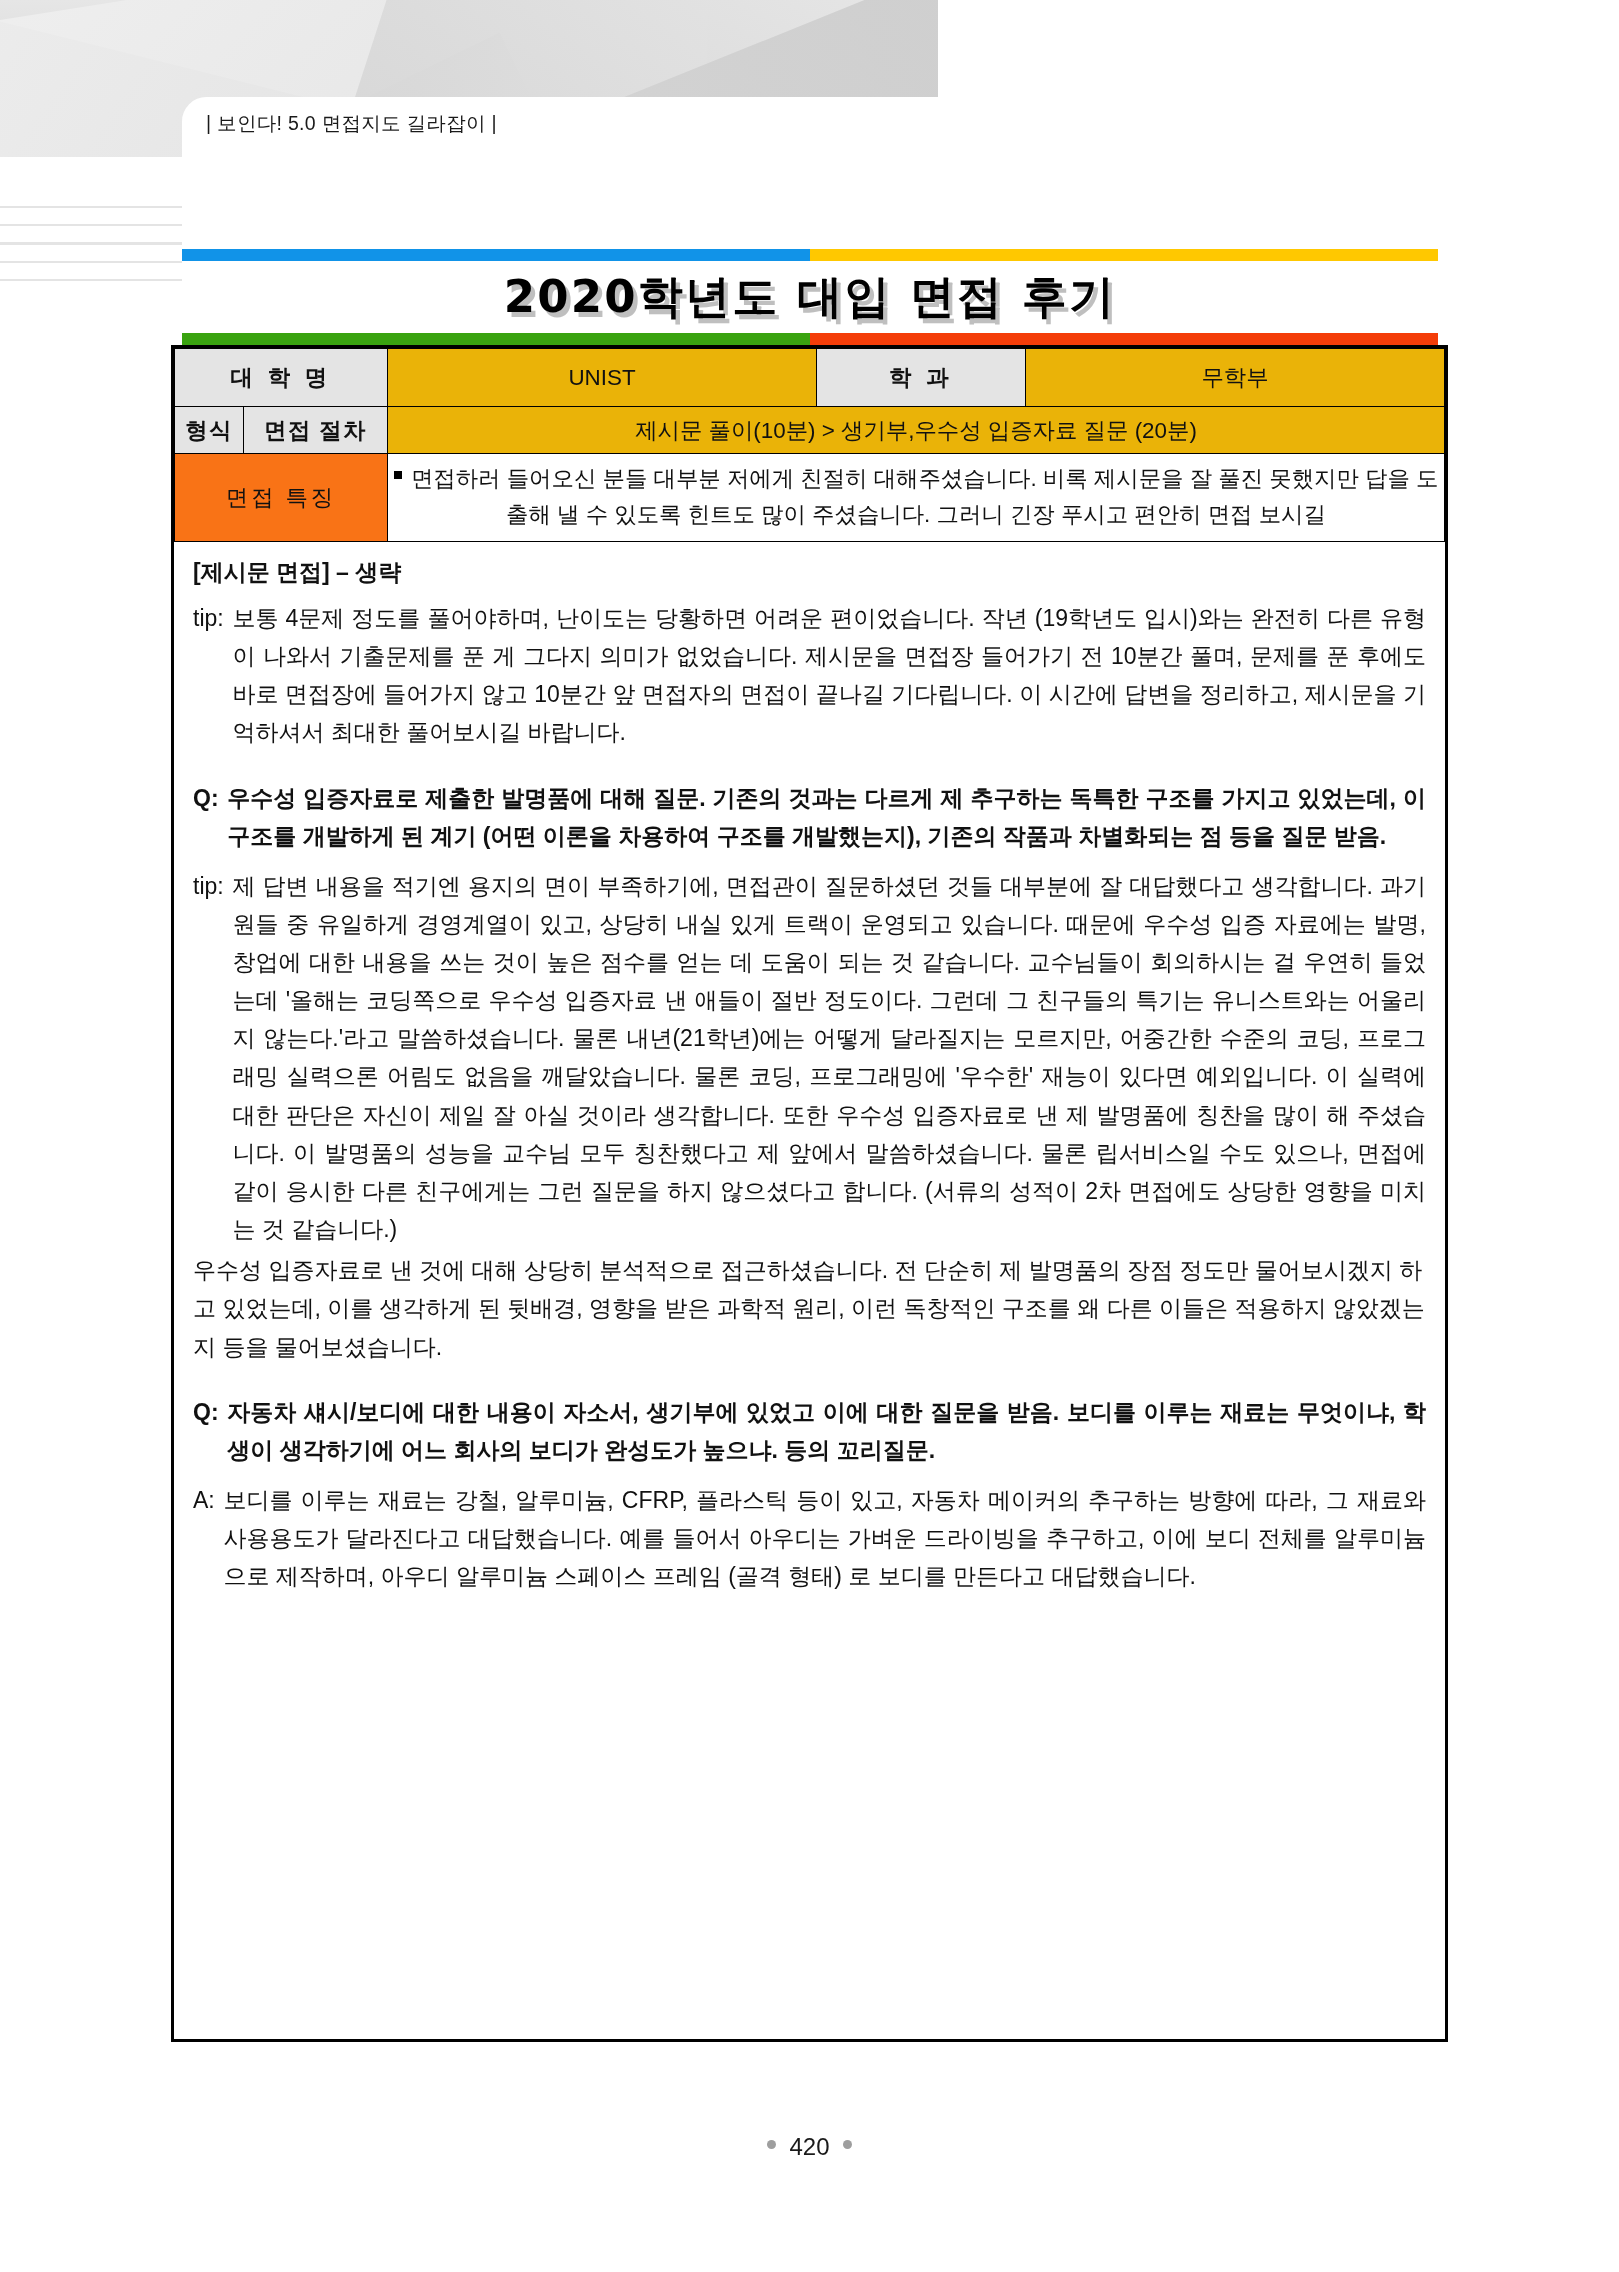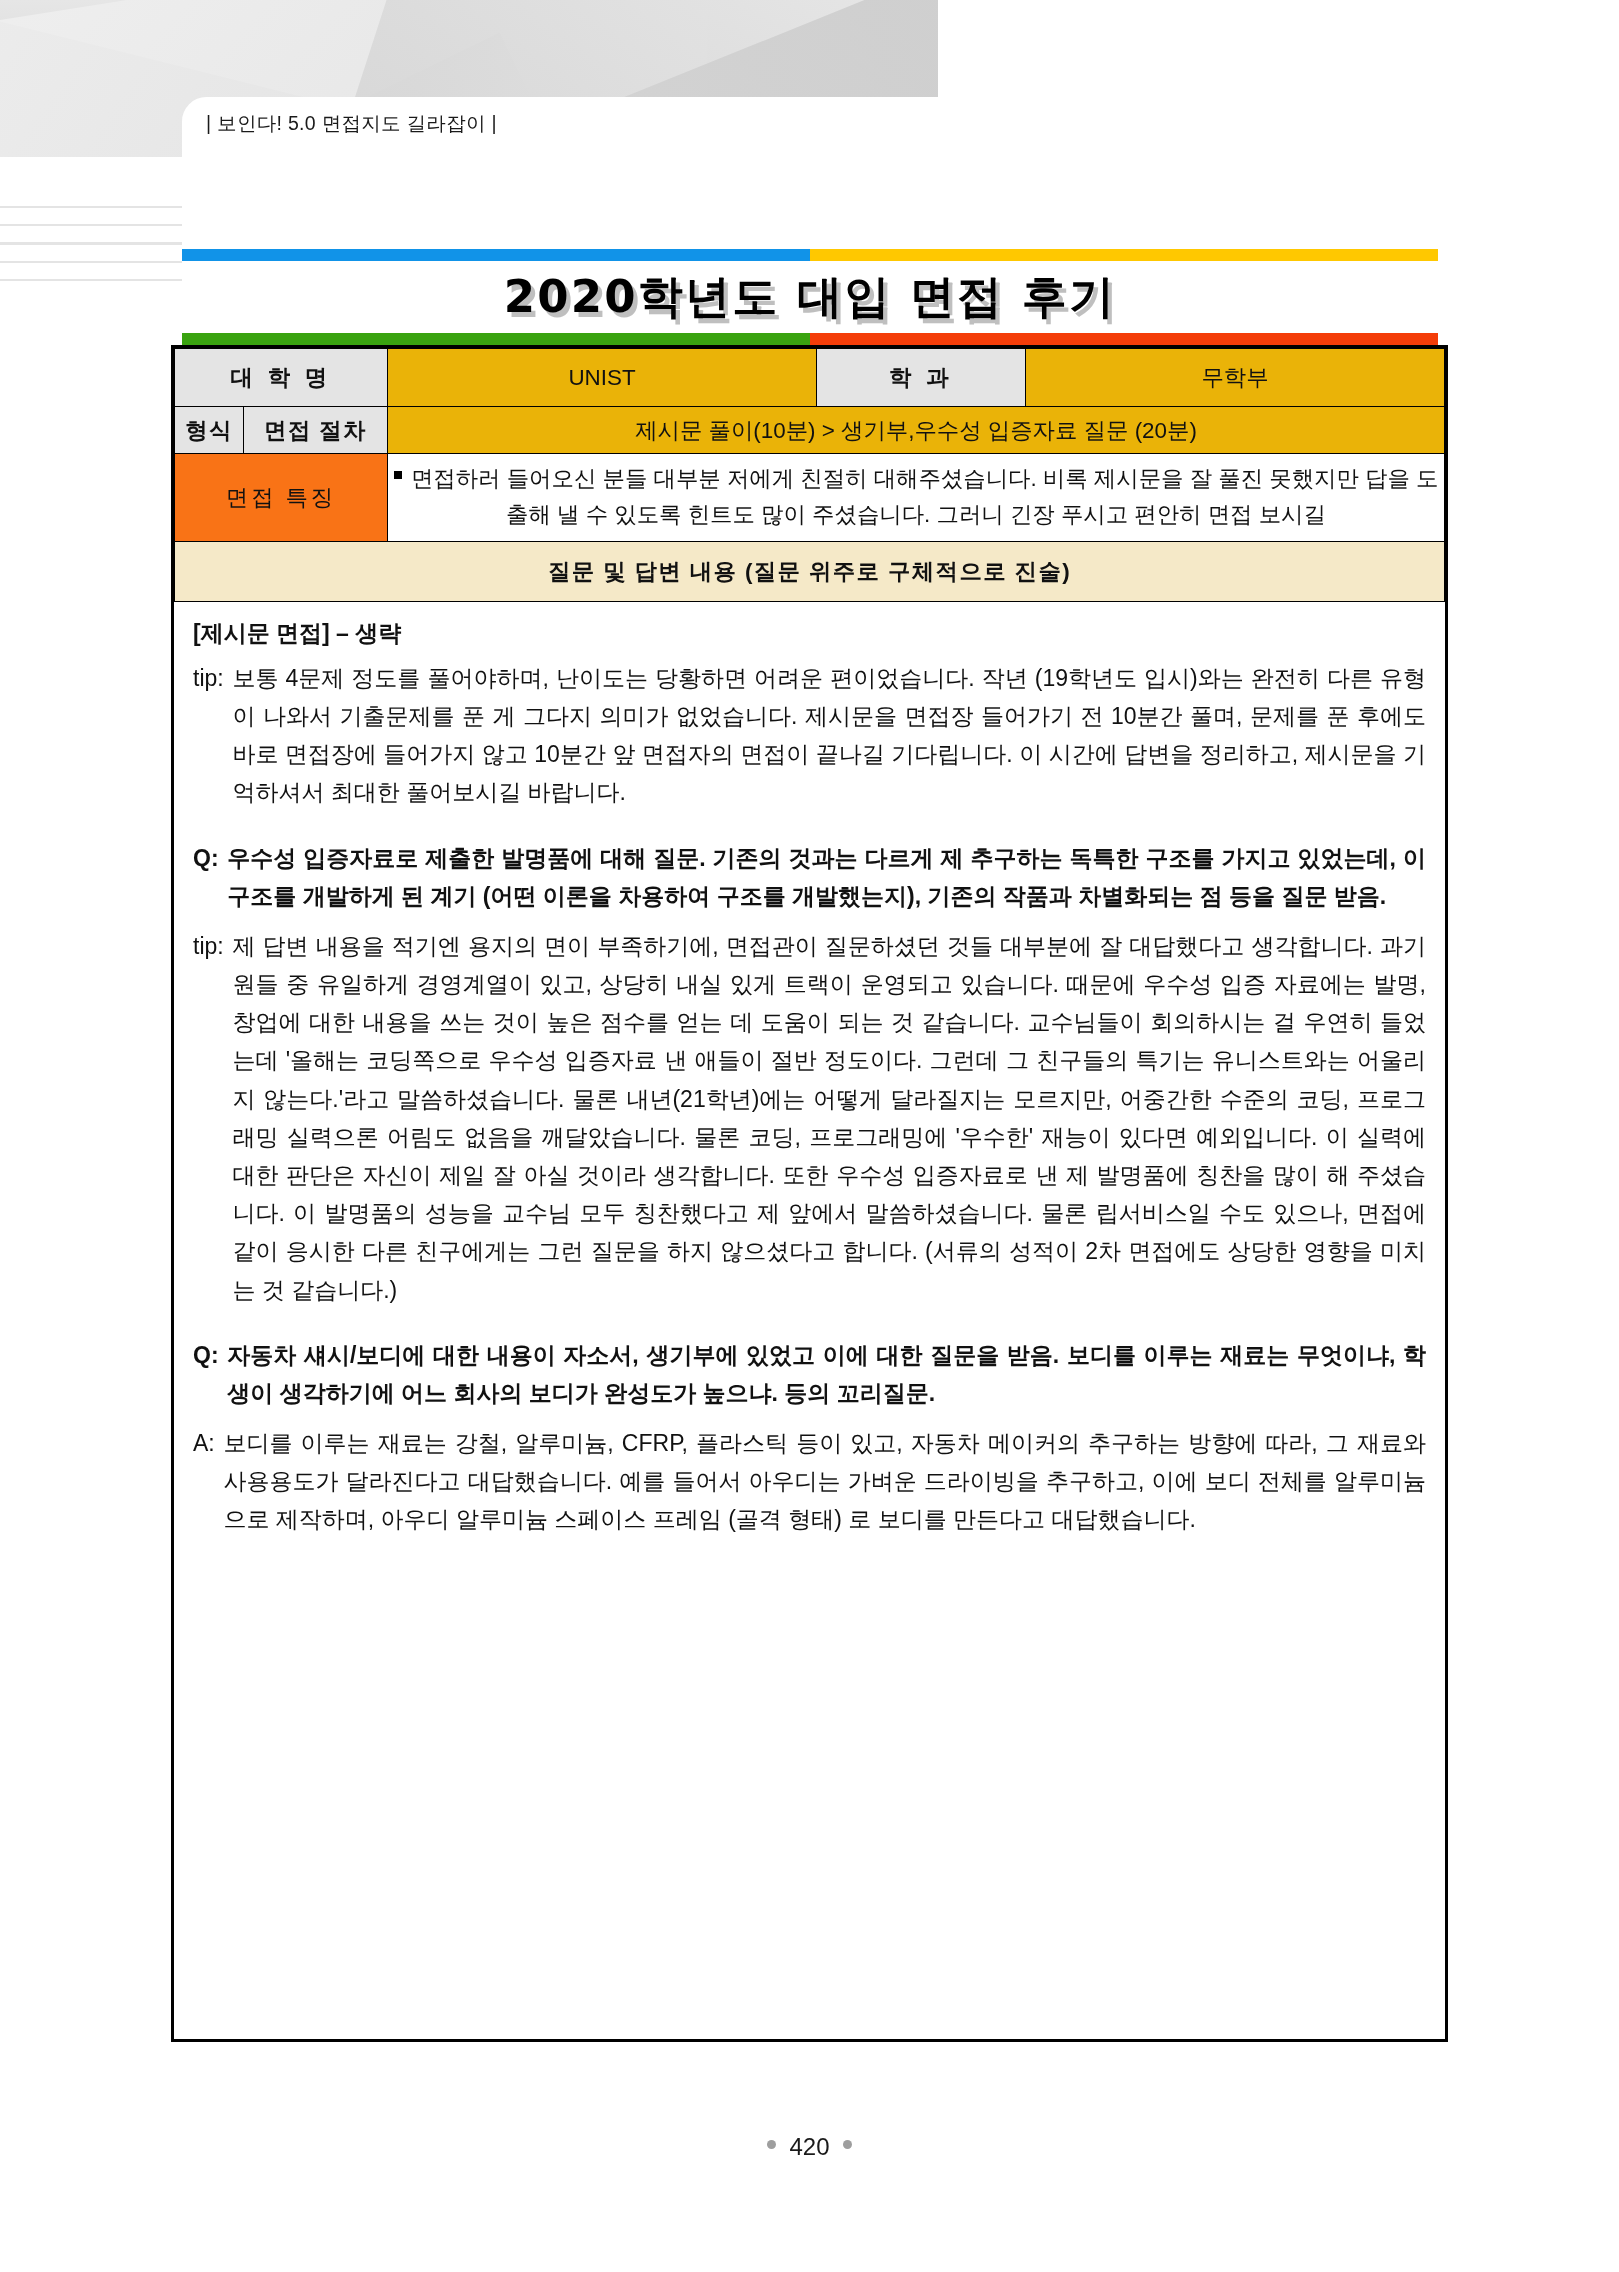--- a/index.html
+++ b/index.html
@@ -173,23 +173,20 @@
       </tr>
       <tr>
         <td class="lbl tight">형식</td>
         <td class="lbl tight">면접 절차</td>
         <td class="val procedure" colspan="3">제시문 풀이(10분) &gt; 생기부,우수성 입증자료 질문 (20분)</td>
       </tr>
       <tr>
         <td class="feature-label" colspan="2">면접 특징</td>
         <td class="feature-body" colspan="3"><span class="bullet"></span><span>면접하러 들어오신 분들 대부분 저에게 친절히 대해주셨습니다. 비록 제시문을 잘 풀진 못했지만 답을 도출해 낼 수 있도록 힌트도 많이 주셨습니다. 그러니 긴장 푸시고 편안히 면접 보시길</span></td>
       </tr>
-      <tr>
-        <td class="section-head" colspan="5">질문 및 답변 내용 (질문 위주로 구체적으로 진술)</td>
-      </tr>
     </tbody>
   </table>
 
   <div class="body-wrap">
     <div class="para plain">[제시문 면접] – 생략</div>
 
     <div class="para">
       <span class="tag">tip:</span>
       <span class="txt">보통 4문제 정도를 풀어야하며, 난이도는 당황하면 어려운 편이었습니다. 작년 (19학년도 입시)와는 완전히 다른 유형이 나와서 기출문제를 푼 게 그다지 의미가 없었습니다. 제시문을 면접장 들어가기 전 10분간 풀며, 문제를 푼 후에도 바로 면접장에 들어가지 않고 10분간 앞 면접자의 면접이 끝나길 기다립니다. 이 시간에 답변을 정리하고, 제시문을 기억하셔서 최대한 풀어보시길 바랍니다.</span>
     </div>
@@ -201,20 +198,23 @@
       <span class="txt">우수성 입증자료로 제출한 발명품에 대해 질문. 기존의 것과는 다르게 제 추구하는 독특한 구조를 가지고 있었는데, 이 구조를 개발하게 된 계기 (어떤 이론을 차용하여 구조를 개발했는지), 기존의 작품과 차별화되는 점 등을 질문 받음.</span>
     </div>
 
     <div class="gap-sm"></div>
 
     <div class="para">
       <span class="tag">tip:</span>
       <span class="txt">제 답변 내용을 적기엔 용지의 면이 부족하기에, 면접관이 질문하셨던 것들 대부분에 잘 대답했다고 생각합니다. 과기원들 중 유일하게 경영계열이 있고, 상당히 내실 있게 트랙이 운영되고 있습니다. 때문에 우수성 입증 자료에는 발명, 창업에 대한 내용을 쓰는 것이 높은 점수를 얻는 데 도움이 되는 것 같습니다. 교수님들이 회의하시는 걸 우연히 들었는데 '올해는 코딩쪽으로 우수성 입증자료 낸 애들이 절반 정도이다. 그런데 그 친구들의 특기는 유니스트와는 어울리지 않는다.'라고 말씀하셨습니다. 물론 내년(21학년)에는 어떻게 달라질지는 모르지만, 어중간한 수준의 코딩, 프로그래밍 실력으론 어림도 없음을 깨달았습니다. 물론 코딩, 프로그래밍에 '우수한' 재능이 있다면 예외입니다. 이 실력에 대한 판단은 자신이 제일 잘 아실 것이라 생각합니다. 또한 우수성 입증자료로 낸 제 발명품에 칭찬을 많이 해 주셨습니다. 이 발명품의 성능을 교수님 모두 칭찬했다고 제 앞에서 말씀하셨습니다. 물론 립서비스일 수도 있으나, 면접에 같이 응시한 다른 친구에게는 그런 질문을 하지 않으셨다고 합니다. (서류의 성적이 2차 면접에도 상당한 영향을 미치는 것 같습니다.)</span>
     </div>
 
+    <div class="para noind">
+      <span class="txt">우수성 입증자료로 낸 것에 대해 상당히 분석적으로 접근하셨습니다. 전 단순히 제 발명품의 장점 정도만 물어보시겠지 하고 있었는데, 이를 생각하게 된 뒷배경, 영향을 받은 과학적 원리, 이런 독창적인 구조를 왜 다른 이들은 적용하지 않았겠는지 등을 물어보셨습니다.</span>
+    </div>
 
     <div class="gap"></div>
 
     <div class="para bold">
       <span class="tag">Q:</span>
       <span class="txt">자동차 섀시/보디에 대한 내용이 자소서, 생기부에 있었고 이에 대한 질문을 받음. 보디를 이루는 재료는 무엇이냐, 학생이 생각하기에 어느 회사의 보디가 완성도가 높으냐. 등의 꼬리질문.</span>
     </div>
 
     <div class="gap-sm"></div>
 

